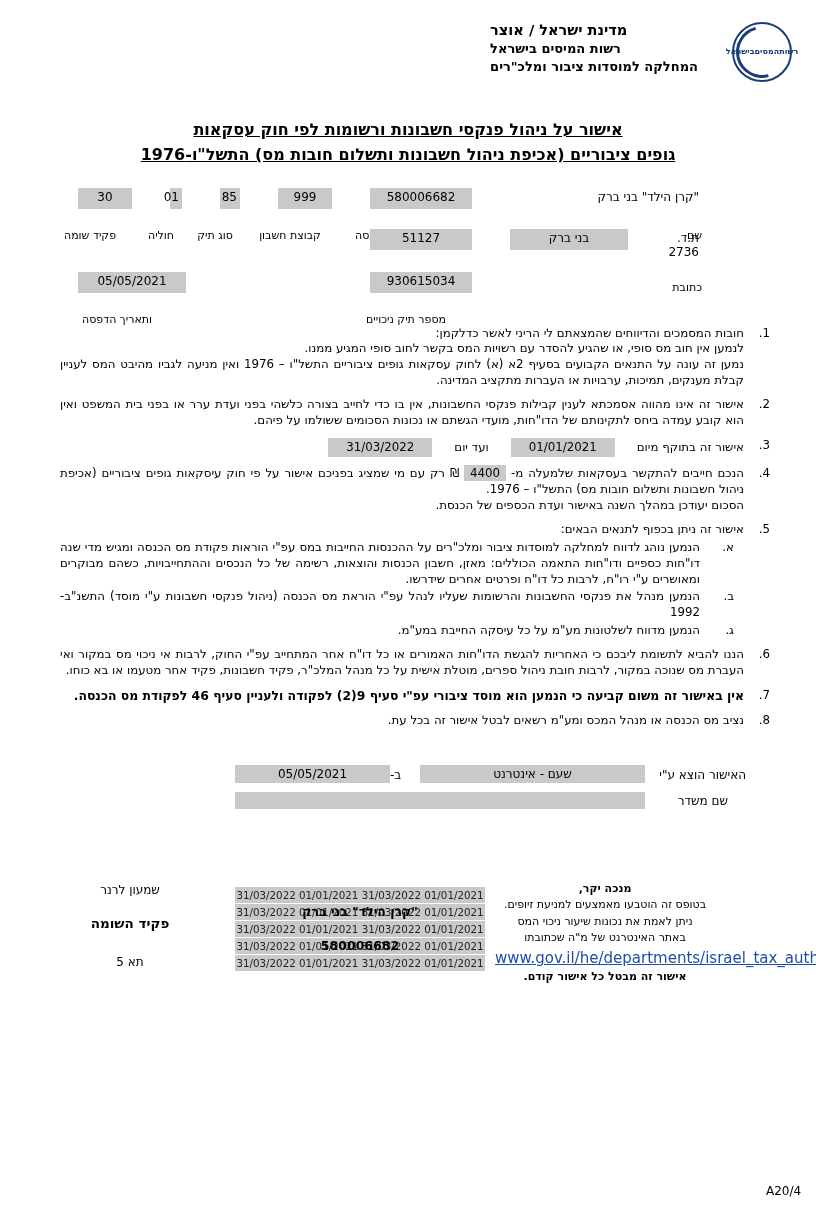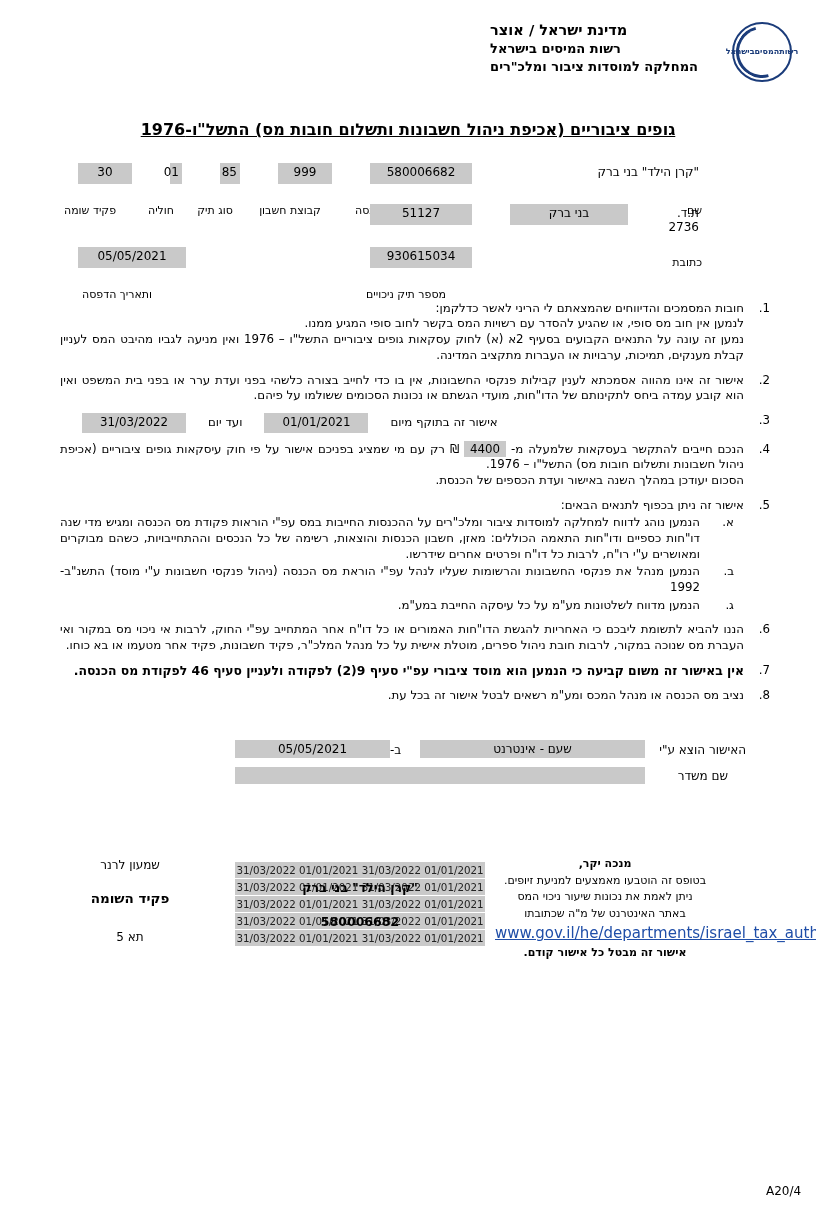--- a/index.html
+++ b/index.html
@@ -46,21 +46,21 @@
   .items{margin:16px 46px 0 58px;}
   .item{display:flex;margin-bottom:9px;line-height:1.33;font-size:11.8px;}
   .item .inum{flex:none;width:26px;}
   .item .ibody{flex:1;text-align:justify;padding-left:2px;}
   .sub{display:flex;margin-top:2px;}
   .snum{flex:none;width:34px;padding-right:10px;}
   .sbody{flex:1;text-align:justify;}
   .datebox{display:inline-block;background:#c9c9c9;padding:2px 18px;margin:0 22px;}
   .hl{background:#c9c9c9;padding:1px 6px;}
   .item7 .ibody{font-weight:bold;font-size:12.4px;}
-  .item3 .ibody{text-align:left;}
+  .item3 .ibody{text-align:right;}
 
   
   .issued{position:relative;height:50px;margin-top:36px;}
   .iss-lbl1{position:absolute;left:606px;top:3px;width:140px;text-align:right;}
   .iss-method{position:absolute;left:420px;top:0;width:225px;background:#c9c9c9;text-align:center;padding:2px 0;}
   .iss-by{position:absolute;left:390px;top:3px;}
   .iss-date{position:absolute;left:235px;top:0;width:155px;background:#c9c9c9;text-align:center;padding:2px 0;}
   .iss-lbl2{position:absolute;left:588px;top:29px;width:140px;text-align:right;}
   .iss-empty{position:absolute;left:235px;top:27px;width:410px;height:17px;background:#c9c9c9;}
 
@@ -92,20 +92,21 @@
       <span>בישראל</span>
     </div>
     <div class="header-text">
       <div class="h1">מדינת ישראל / אוצר</div>
       <div class="h2">רשות המיסים בישראל</div>
       <div class="h3">המחלקה למוסדות ציבור ומלכ"רים</div>
     </div>
   </div>
 
   <div class="title">
+    <div>אישור על ניהול פנקסי חשבונות ורשומות לפי חוק עסקאות</div>
     <div>גופים ציבוריים (אכיפת ניהול חשבונות ותשלום חובות מס) התשל"ו-1976</div>
   </div>
 
   <div class="form">
     <div class="fcell c-name">
       <div class="fval plain">"קרן הילד" בני ברק</div>
       <div class="flbl">שם</div>
     </div>
     <div class="fcell c-income">
       <div class="fval">580006682</div>

